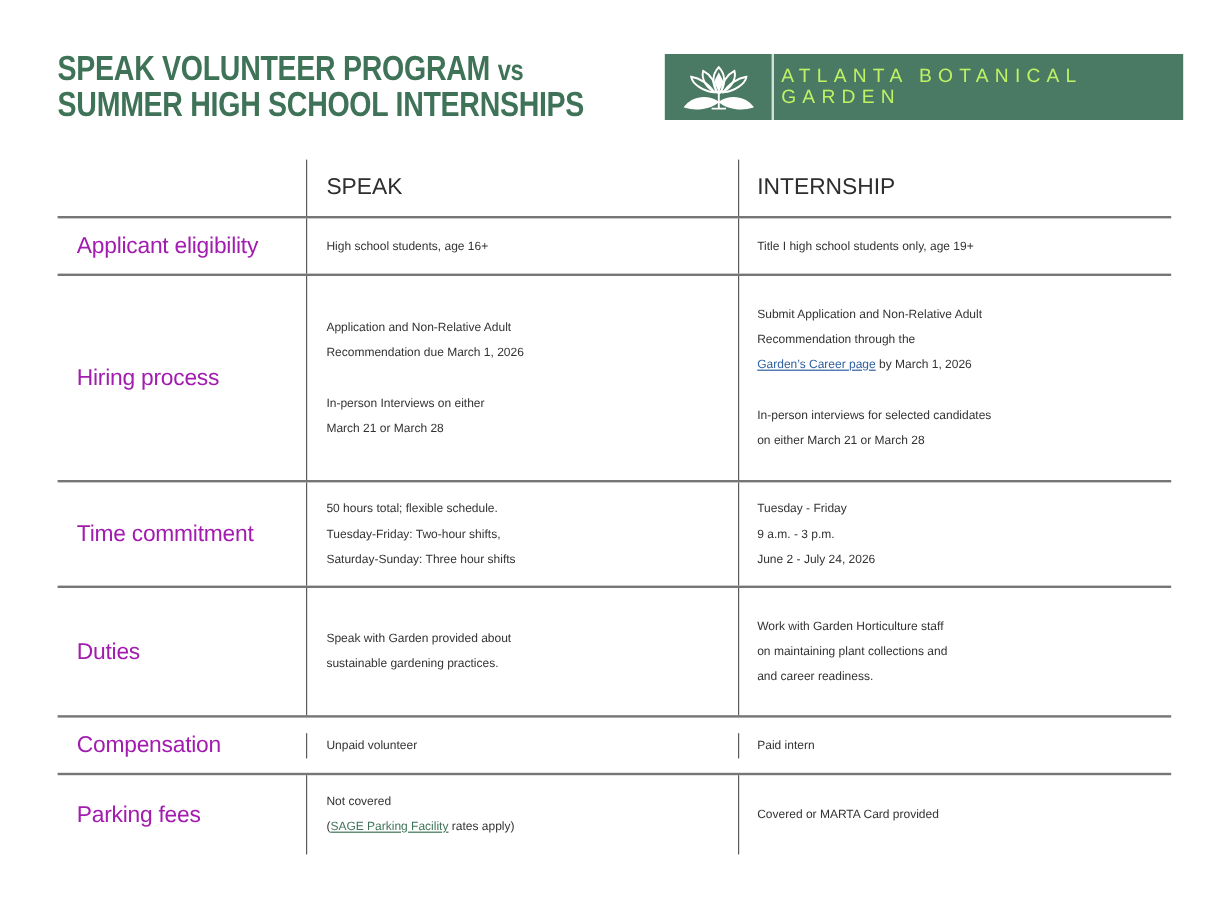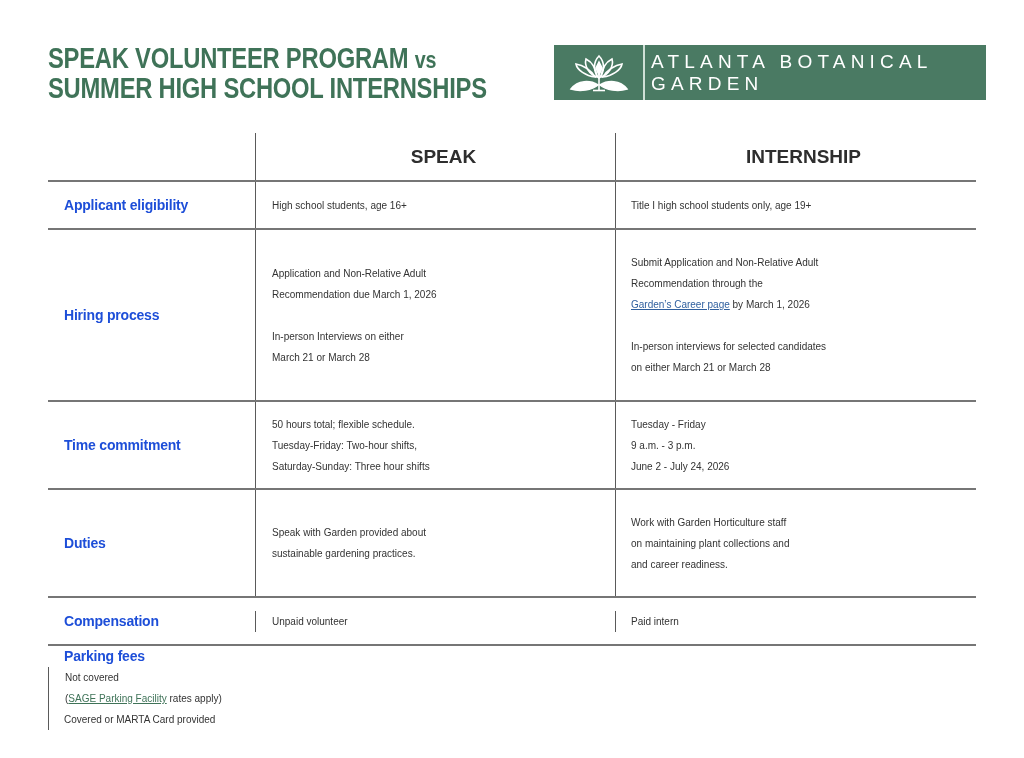--- a/index.html
+++ b/index.html
@@ -48,23 +48,23 @@
     display: flex;
     align-items: center;
     justify-content: center;
     border-right: 2px solid #cfe0d6;
   }
   .logo-text {
     flex: 1;
     display: flex;
     align-items: center;
     justify-content: center;
-    color: #ffffff;
+    color: #bef264;
     font-family: "Liberation Sans", sans-serif;
-    font-size: 19px;
+    font-size: 16px;
     letter-spacing: 5.2px;
     font-weight: normal;
     padding-left: 6px;
   }
 
   .table {
     position: absolute;
     left: 48px;
     top: 133px;
     width: 928px;
@@ -82,40 +82,39 @@
     display: flex;
     flex-direction: column;
     justify-content: center;
     font-size: 10px;
     line-height: 21px;
     color: #333333;
   }
   .c0 {
     width: 207px;
     padding-left: 16px;
-    font-weight: bold;
-    font-size: 14px;
-    color: #1d4ed8;
+    font-weight: normal;
+    font-size: 19px;
+    color: #a21caf;
     letter-spacing: -0.2px;
   }
   .c1 {
     width: 360px;
     padding-left: 16px;
     border-left: 1.5px solid #5a5a5a;
   }
   .c2 {
     width: 361px;
     padding-left: 15px;
     border-left: 1.5px solid #5a5a5a;
   }
   .header .cell {
-    font-weight: bold;
+    font-weight: normal;
     font-size: 19px;
     color: #2e2e2e;
-    text-align: center;
   }
   .para + .para {
     margin-top: 21px;
   }
   .line {
     display: block;
     white-space: nowrap;
   }
   a.link-blue {
     color: #2f5f9e;
@@ -221,21 +220,21 @@
       <span class="line">and career readiness.</span>
     </div>
   </div>
 
   <div class="row" style="height:46px;align-items:center;">
     <div class="cell c0">Compensation</div>
     <div class="cell c1">Unpaid volunteer</div>
     <div class="cell c2">Paid intern</div>
   </div>
 
-  <div class="row last" style="height:66px;flex-direction:column;">
+  <div class="row last" style="height:66px;">
     <div class="cell c0">Parking fees</div>
     <div class="cell c1">
       <span class="line">Not covered</span>
       <span class="line"><span>(</span><a class="link-green" href="#">SAGE Parking Facility</a><span> rates apply)</span></span>
     </div>
     <div class="cell c2">Covered or MARTA Card provided</div>
   </div>
 
 </div>
 

